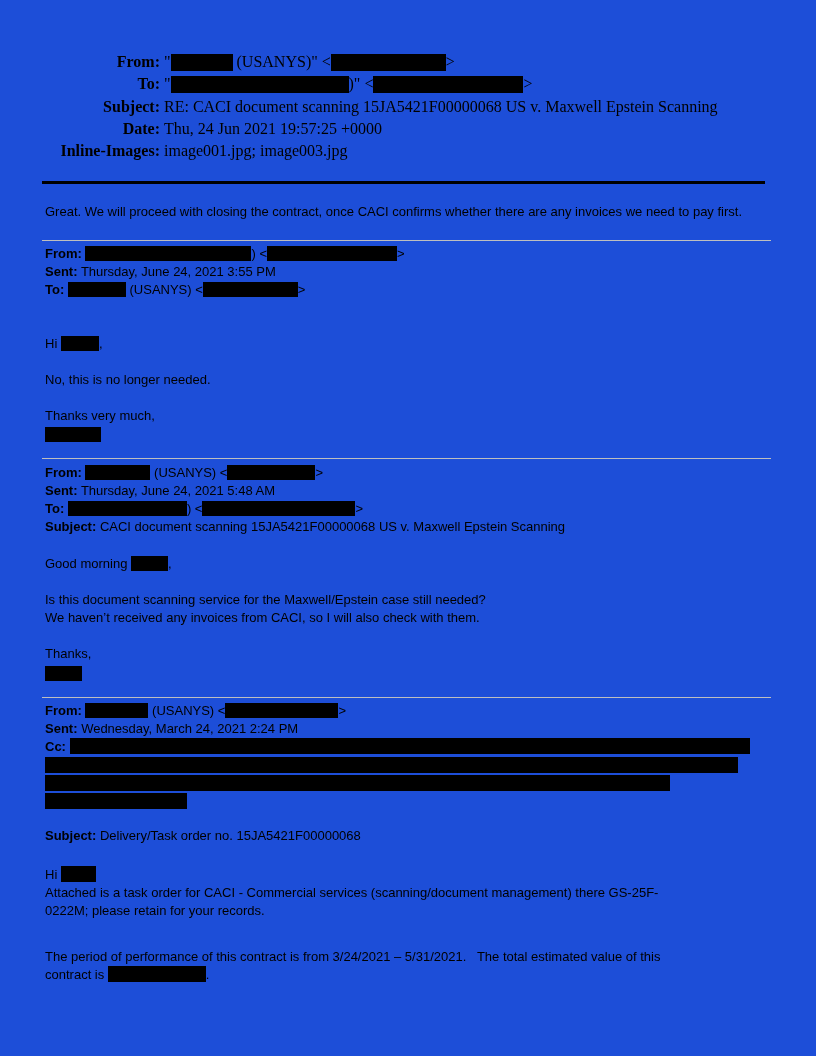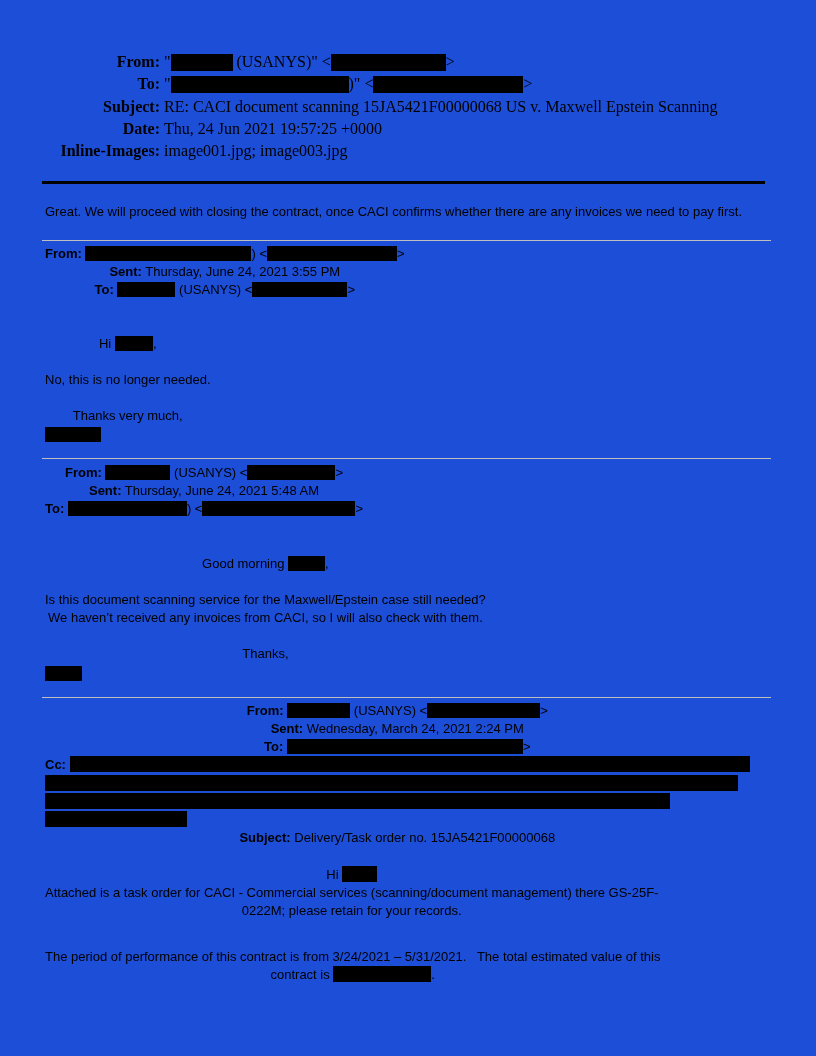--- a/index.html
+++ b/index.html
@@ -13,21 +13,21 @@
     display:grid; grid-template-columns:117px auto; column-gap:4px;
     font-family:"Liberation Serif", serif; font-size:16px; line-height:22.3px;
   }
   .msg-header .lbl { font-weight:bold; text-align:right; white-space:pre; }
   .msg-header .val { white-space:pre; }
   
   .rule-thick { position:absolute; left:42px; top:181px; width:723px; height:3px; background:#000; }
   .rule-thin  { position:absolute; left:42px; width:729px; height:1px; background:#bfbfbf; }
   
   .sans { font-family:"Liberation Sans", sans-serif; font-size:13px; line-height:18px; }
-  .blk { position:absolute; left:45px;text-align:center; }
+  .blk { position:absolute; left:45px; }
   .line { white-space:pre; }
   .line b { font-weight:bold; }
   .sp { height:18px; }
   
   .rx   { display:inline-block; background:#000; height:15px; vertical-align:-3px; }
   .rx17 { display:inline-block; background:#000; height:17px; vertical-align:-4px; }
   .bar  { background:#000; height:16px; margin-top:1px; }
   .sig  { background:#000; height:15px; margin-top:2px; }
 </style>
 </head>
@@ -74,43 +74,43 @@
     <div class="line">Thanks very much,</div>
     <div class="sig" style="width:56px"></div>
   </div>
 
   <div class="rule-thin" style="top:458px"></div>
 
   <div class="blk sans" style="top:464px">
     <div class="line"><b>From:</b><span> </span><span class="rx" style="width:65px"></span><span> (USANYS) &lt;</span><span class="rx" style="width:88px"></span><span>&gt;</span></div>
     <div class="line"><b>Sent:</b><span> </span><span>Thursday, June 24, 2021 5:48 AM</span></div>
     <div class="line"><b>To:</b><span> </span><span class="rx" style="width:119px"></span><span>) &lt;</span><span class="rx" style="width:153px"></span><span>&gt;</span></div>
+    <div class="line"><b>Subject:</b><span> </span><span>CACI document scanning 15JA5421F00000068 US v. Maxwell Epstein Scanning</span></div>
   </div>
 
   <div class="blk sans" style="top:555px">
     <div class="line"><span>Good morning </span><span class="rx" style="width:37px"></span><span>,</span></div>
     <div class="sp"></div>
     <div class="line">Is this document scanning service for the Maxwell/Epstein case still needed?</div>
     <div class="line">We haven’t received any invoices from CACI, so I will also check with them.</div>
     <div class="sp"></div>
     <div class="line">Thanks,</div>
     <div class="sig" style="width:37px;margin-top:3px"></div>
   </div>
 
   <div class="rule-thin" style="top:697px"></div>
 
   <div class="blk sans" style="top:702px">
     <div class="line"><b>From:</b><span> </span><span class="rx" style="width:63px"></span><span> (USANYS) &lt;</span><span class="rx" style="width:113px"></span><span>&gt;</span></div>
     <div class="line"><b>Sent:</b><span> </span><span>Wednesday, March 24, 2021 2:24 PM</span></div>
-    <div class="line"><b>To:</b><span> </span><span class="rx" style="width:236px"></span><span>&gt;</span></div>
     <div class="line"><b>Cc:</b><span> </span><span class="rx" style="width:680px;height:16px"></span></div>
     <div class="bar" style="width:693px"></div>
     <div class="bar" style="width:625px;margin-top:2px"></div>
     <div class="bar" style="width:142px;margin-top:2px"></div>
-    <div class="line" style="margin-top:2px"><b>Subject:</b><span> </span><span>Delivery/Task order no. 15JA5421F00000068</span></div>
+    <div class="line" style="margin-top:18px"><b>Subject:</b><span> </span><span>Delivery/Task order no. 15JA5421F00000068</span></div>
   </div>
 
   <div class="blk sans" style="top:866px">
     <div class="line"><span>Hi </span><span class="rx" style="width:35px;height:16px"></span></div>
     <div class="line">Attached is a task order for CACI - Commercial services (scanning/document management) there GS-25F-</div>
     <div class="line">0222M; please retain for your records.</div>
   </div>
 
   <div class="blk sans" style="top:948px">
     <div class="line">The period of performance of this contract is from 3/24/2021 – 5/31/2021.   The total estimated value of this</div>

